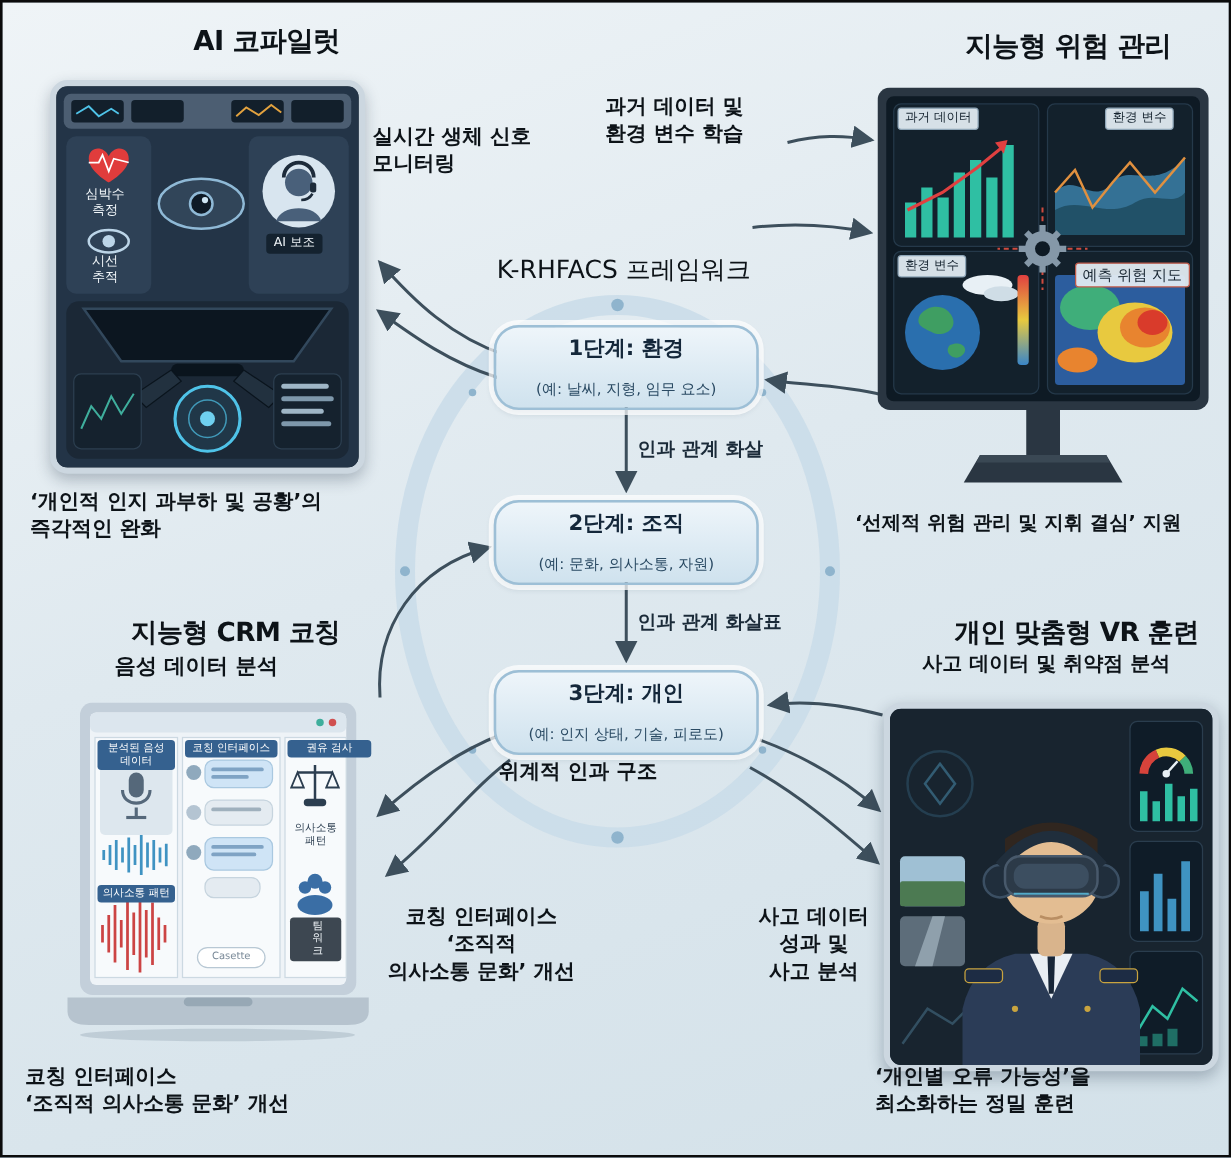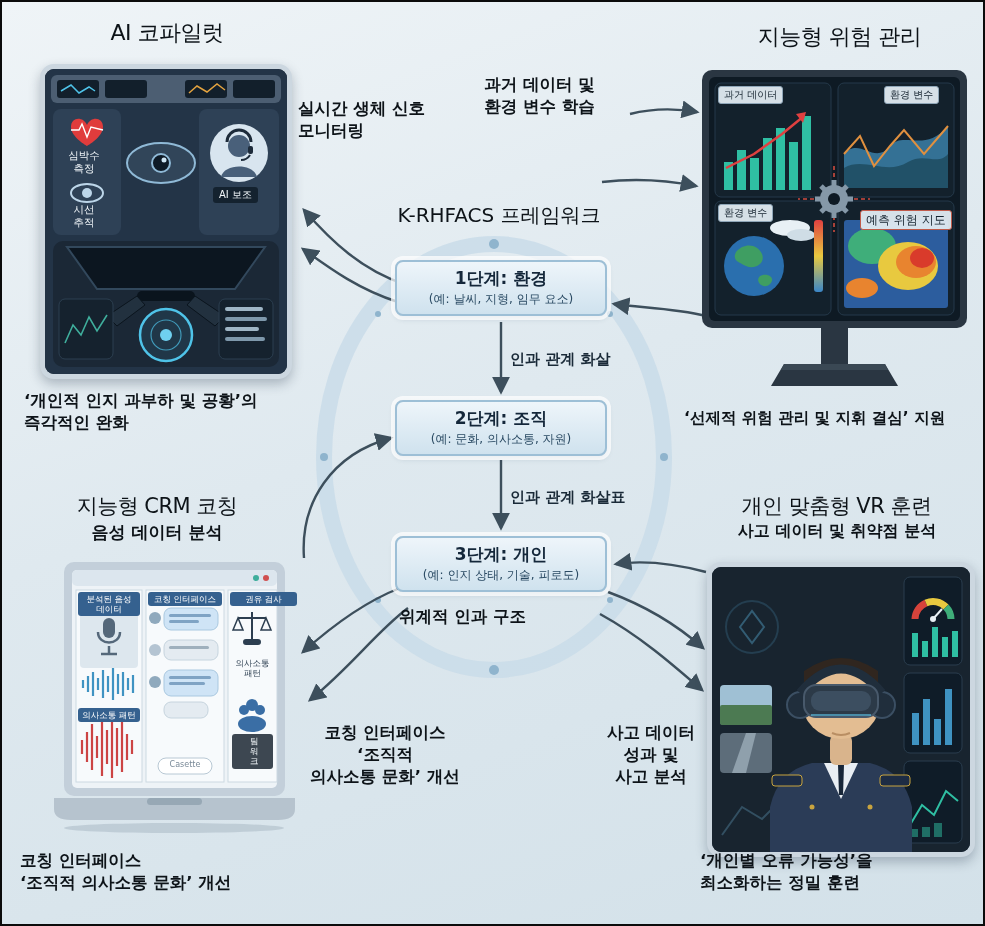--- a/index.html
+++ b/index.html
@@ -2,37 +2,37 @@
 <html><head>
 <meta charset="utf-8">
 <style>
   *{margin:0;padding:0;box-sizing:border-box}
   body{font-family:"DejaVu Sans","Liberation Sans",sans-serif;background:#8e9ba6}
   .canvas{position:relative;width:985px;height:926px;margin:0 auto;
     background:linear-gradient(160deg,#eff4f7 0%,#dfe9ef 45%,#d3e1e9 100%);
     border:2px solid #0b0b0b;overflow:hidden}
   .overlay{position:absolute;left:0;top:0;z-index:1;pointer-events:none}
   .txt{position:absolute;z-index:3;color:#0d1318}
-  .title{font-weight:normal;font-size:22px;text-align:center;letter-spacing:-.5px}
+  .title{font-weight:bold;font-size:22px;text-align:right;letter-spacing:-.5px}
   .subtitle{font-weight:bold;font-size:17px;text-align:center}
   .caption{font-weight:bold;font-size:16.5px;text-align:left;white-space:pre-line;line-height:1.32}
   .annot{font-weight:bold;font-size:16.5px;white-space:pre-line;line-height:1.32;text-align:center}
   .panel{position:absolute;z-index:2;border:5px solid #ccd7e0;border-radius:14px;
     box-shadow:0 5px 12px rgba(20,40,60,.28);overflow:hidden;background:#1c2a38}
   .panel svg{display:block}
   .chip{position:absolute;z-index:4;font-weight:normal;border-radius:3px;text-align:center;line-height:1.2;white-space:pre-line}
   .chip.dark{background:rgba(14,26,38,.8);color:#f2f7fa;padding:2px 6px}
   .chip.light{background:rgba(226,236,243,.94);color:#14222e;padding:2px 5px;border:1px solid #8fa6b8}
   .chip.blue{background:#35618f;color:#fff;padding:2px 3px;font-size:8.5px}
   .chip.plain{color:#f2f7fa}
   .stage{position:absolute;z-index:3;left:393px;width:212px;text-align:center;padding:5px 4px 6px;
-    border:2px solid #9dbfd6;border-radius:8px;background:linear-gradient(#eef5fa,#cfe2ee);
+    border:2px solid #9dbfd6;border-radius:20px;background:linear-gradient(#eef5fa,#cfe2ee);
     box-shadow:0 0 0 4px rgba(255,255,255,.72),0 2px 6px rgba(30,60,80,.22)}
   .stage-title{font-weight:bold;font-size:17px;color:#14273a}
-  .stage-sub{font-size:12px;color:#2a4a63;margin-top:1px}
+  .stage-sub{font-size:12px;color:#2a4a63;margin-top:13px}
   .flow-label{position:absolute;z-index:3;font-size:15px;font-weight:600;color:#1a2a38;white-space:nowrap}
   .center-title{position:absolute;z-index:3;left:352px;top:200px;width:290px;text-align:center;
     font-weight:normal;font-size:20px;color:#0d1318}
 </style>
 </head>
 <body>
 
 <div class="canvas">
 
   <svg class="overlay" width="985" height="926" viewBox="0 0 985 926">

